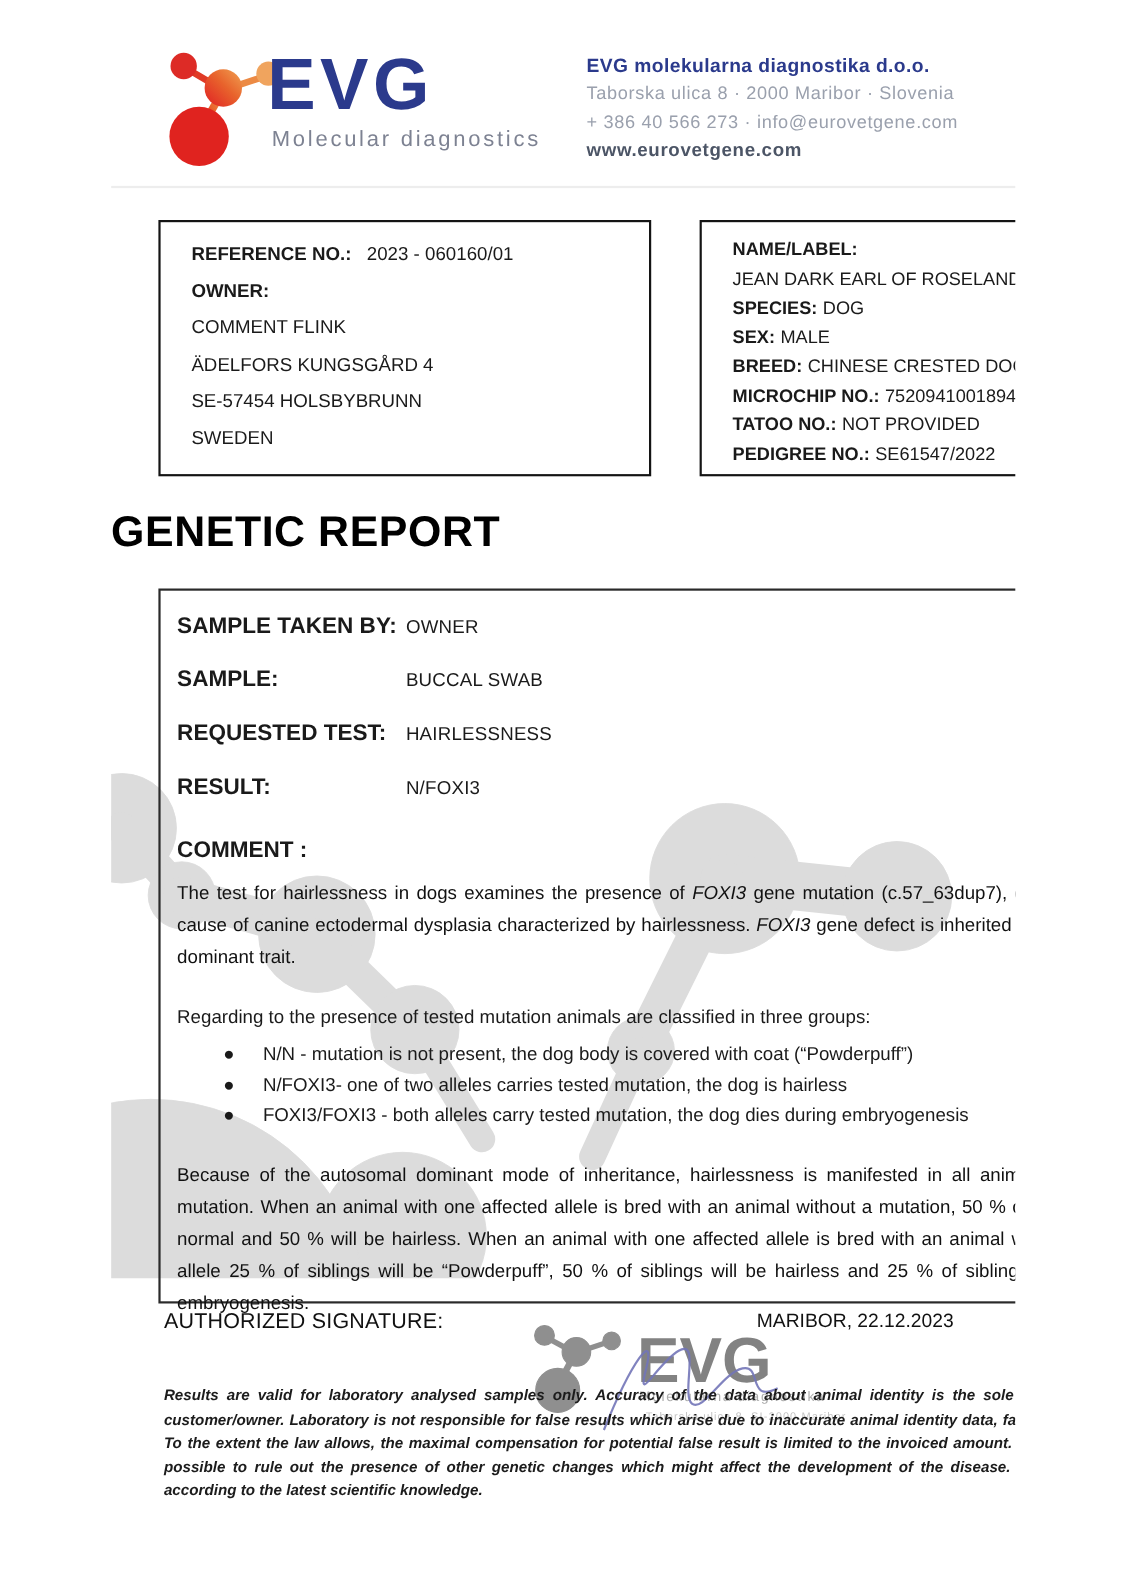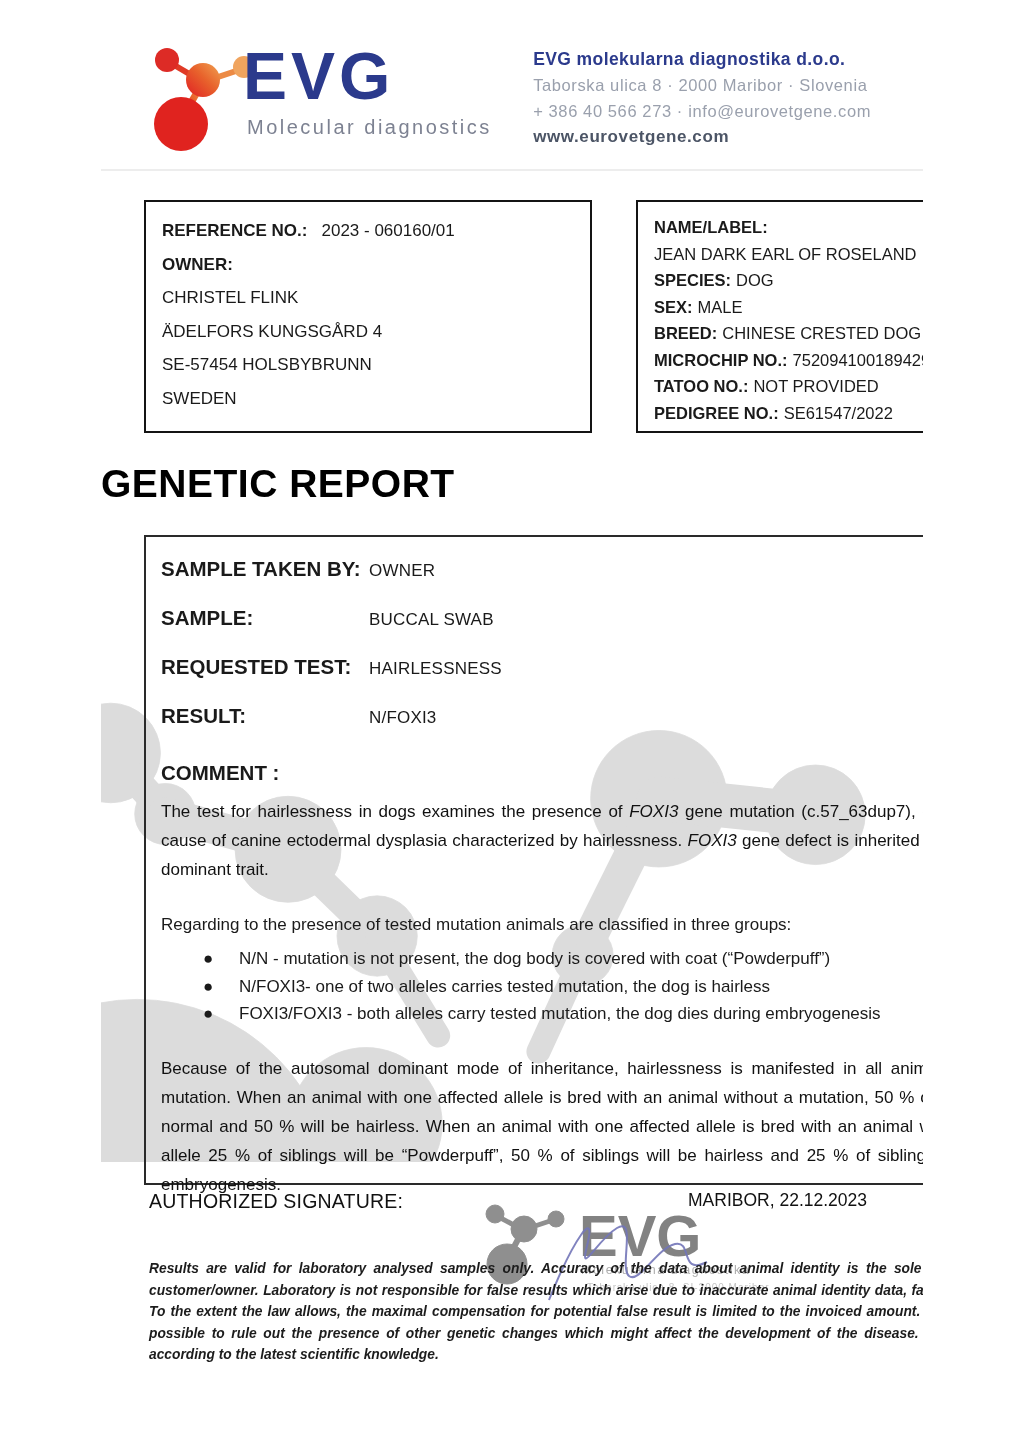--- a/index.html
+++ b/index.html
@@ -40,21 +40,21 @@
   .company-line { font-size: 16.5px; color: #9aa0ad; letter-spacing: .6px; }
   .company-web { font-size: 17px; font-weight: 700; color: #4c5566; letter-spacing: .6px; }
   .header-rule {
     position: absolute; left: 0; top: 169px; width: 1024px; height: 2px;
     background: #ededed; z-index: 2;
   }
   
   .info-box {
     position: absolute; top: 200px; height: 233px;
     border: 2.5px solid #141414; background: transparent;
-    padding: 12px 16px; z-index: 2; font-size: 17px;
+    padding: 12px 28px; z-index: 2; font-size: 17px;
   }
   .box-left  { left: 43px;  width: 448px; line-height: 33.5px; }
   .box-right { left: 535px; width: 432px; line-height: 26.5px; font-size: 16.5px; }
   .lbl { font-weight: 700; }
   .ref-val { margin-left: 14px; }
   .kv .lbl { margin-right: 5px; }
   
   .report-title {
     position: absolute; left: 0; top: 462px; width: 100%;
     text-align: left; font-size: 39px; font-weight: 700;
@@ -143,21 +143,21 @@
       <div class="company-web">www.eurovetgene.com</div>
     </div>
   </div>
   <div class="header-rule"></div>
 
   <div class="info-box box-left">
     <div>
       <span class="lbl">REFERENCE NO.:</span><span class="ref-val">2023 - 060160/01</span>
     </div>
     <div class="lbl">OWNER:</div>
-    <div>CHRISTEL FLINK</div>
+    <div>COMMENT FLINK</div>
     <div>ÄDELFORS KUNGSGÅRD 4</div>
     <div>SE-57454 HOLSBYBRUNN</div>
     <div>SWEDEN</div>
   </div>
 
   <div class="info-box box-right">
     <div class="lbl">NAME/LABEL:</div>
     <div>JEAN DARK EARL OF ROSELAND</div>
     <div class="kv"><span class="lbl">SPECIES:</span><span>DOG</span></div>
     <div class="kv"><span class="lbl">SEX:</span><span>MALE</span></div>

